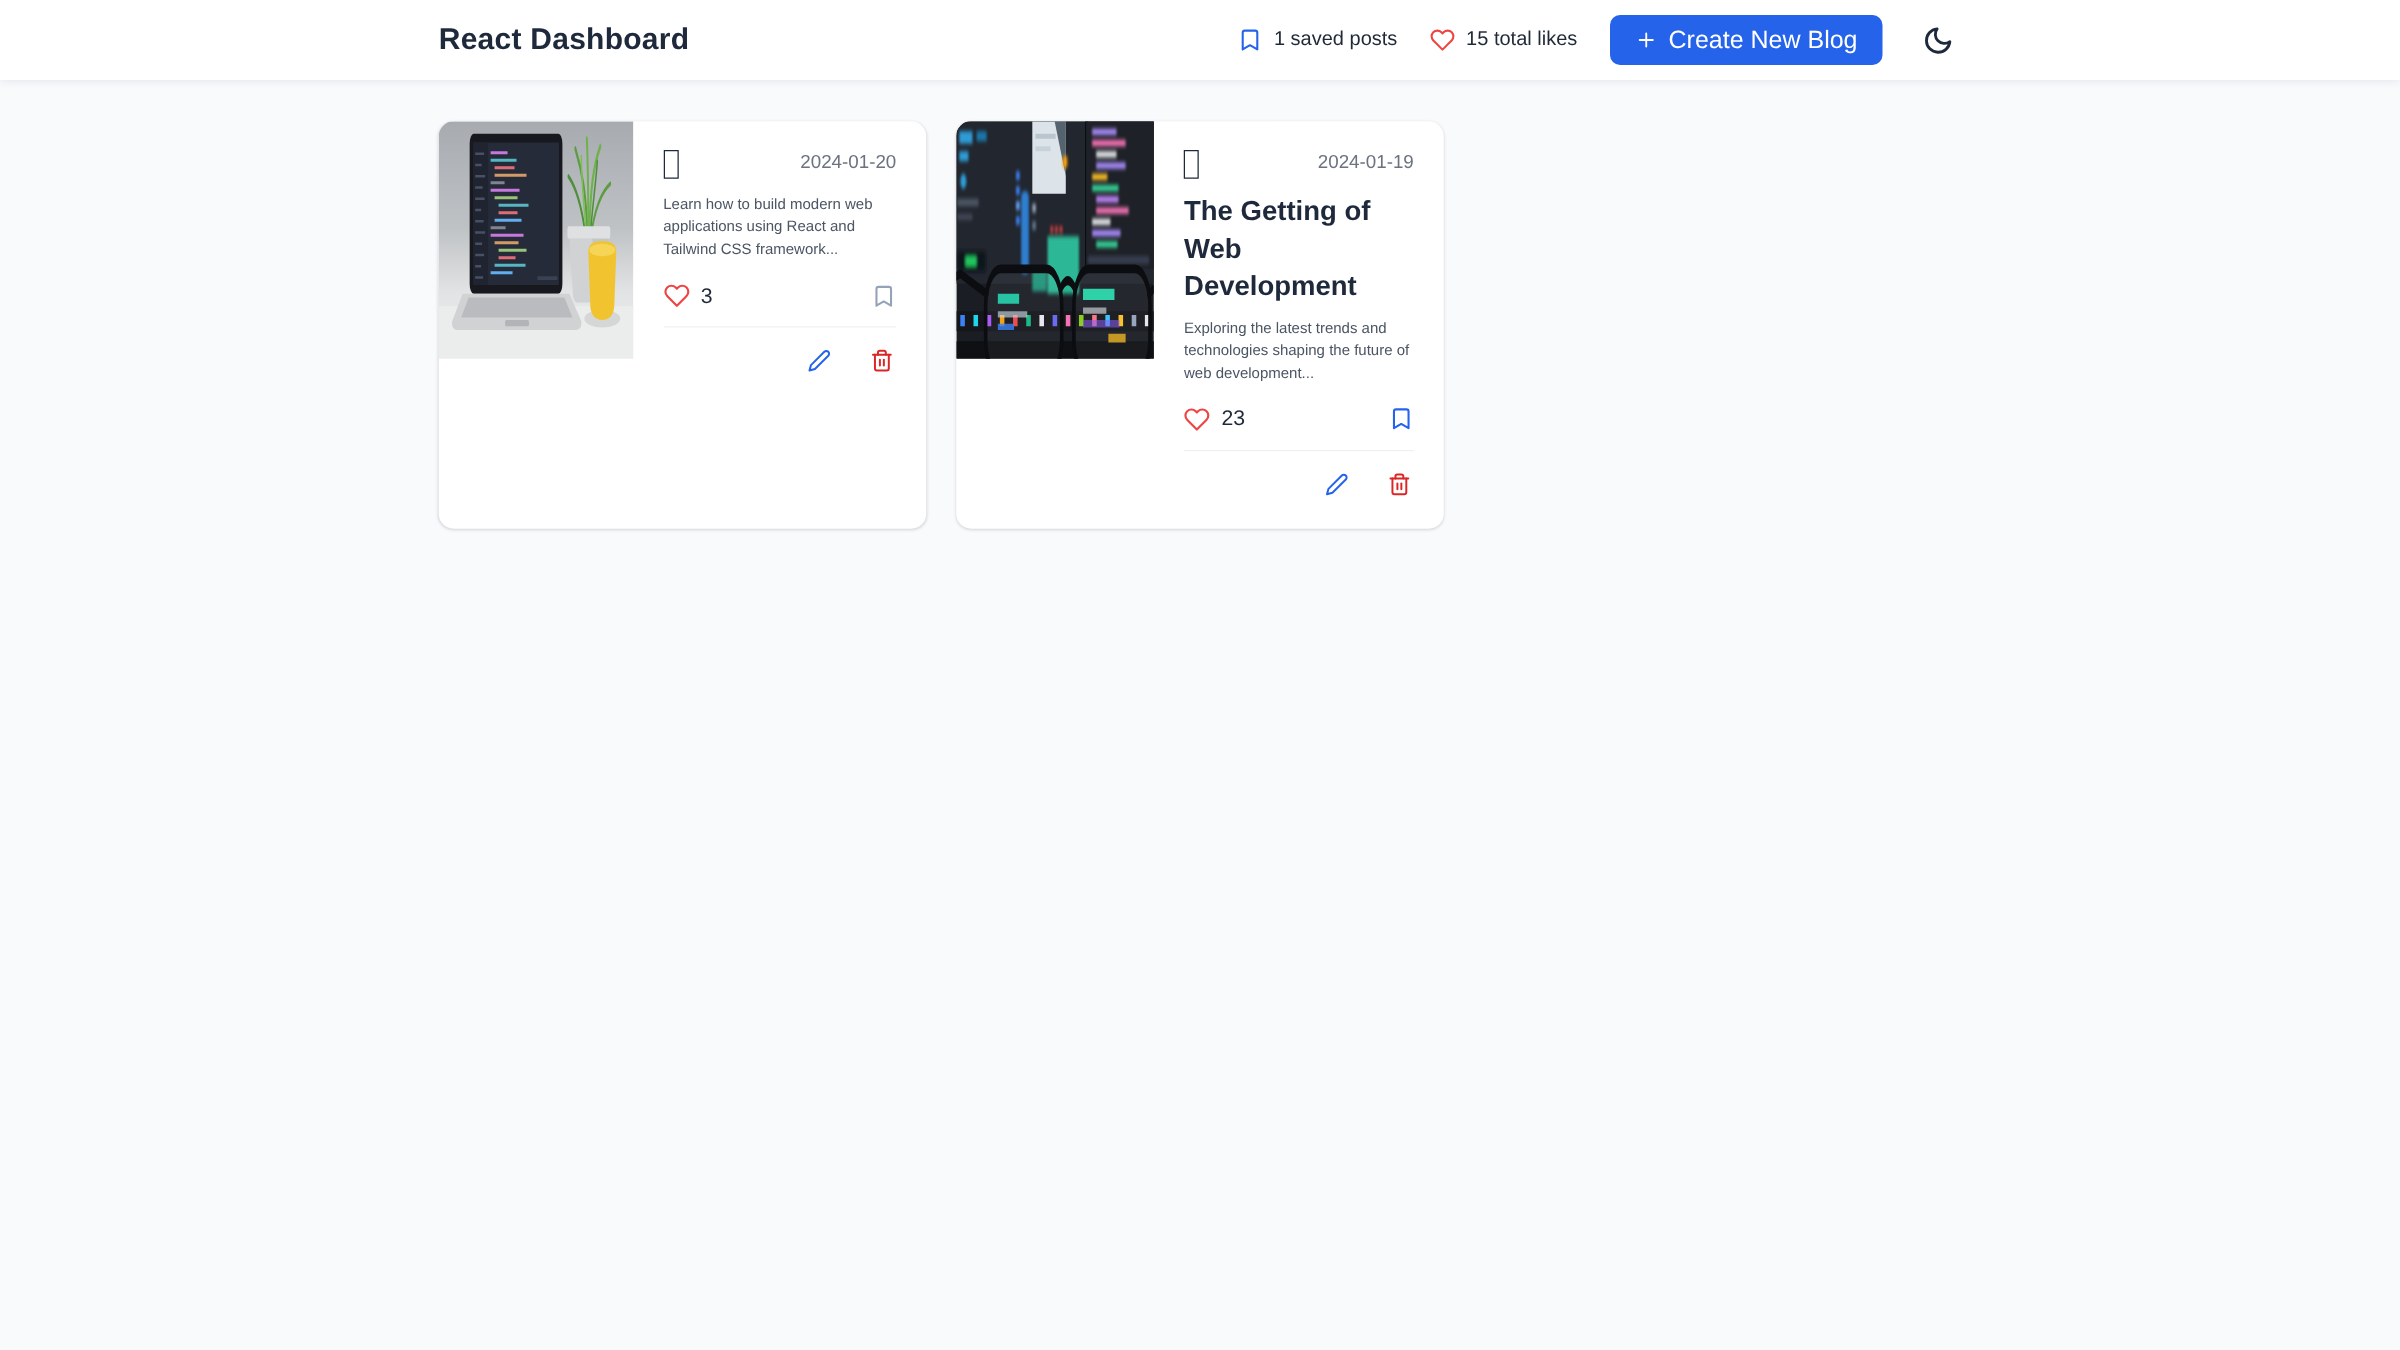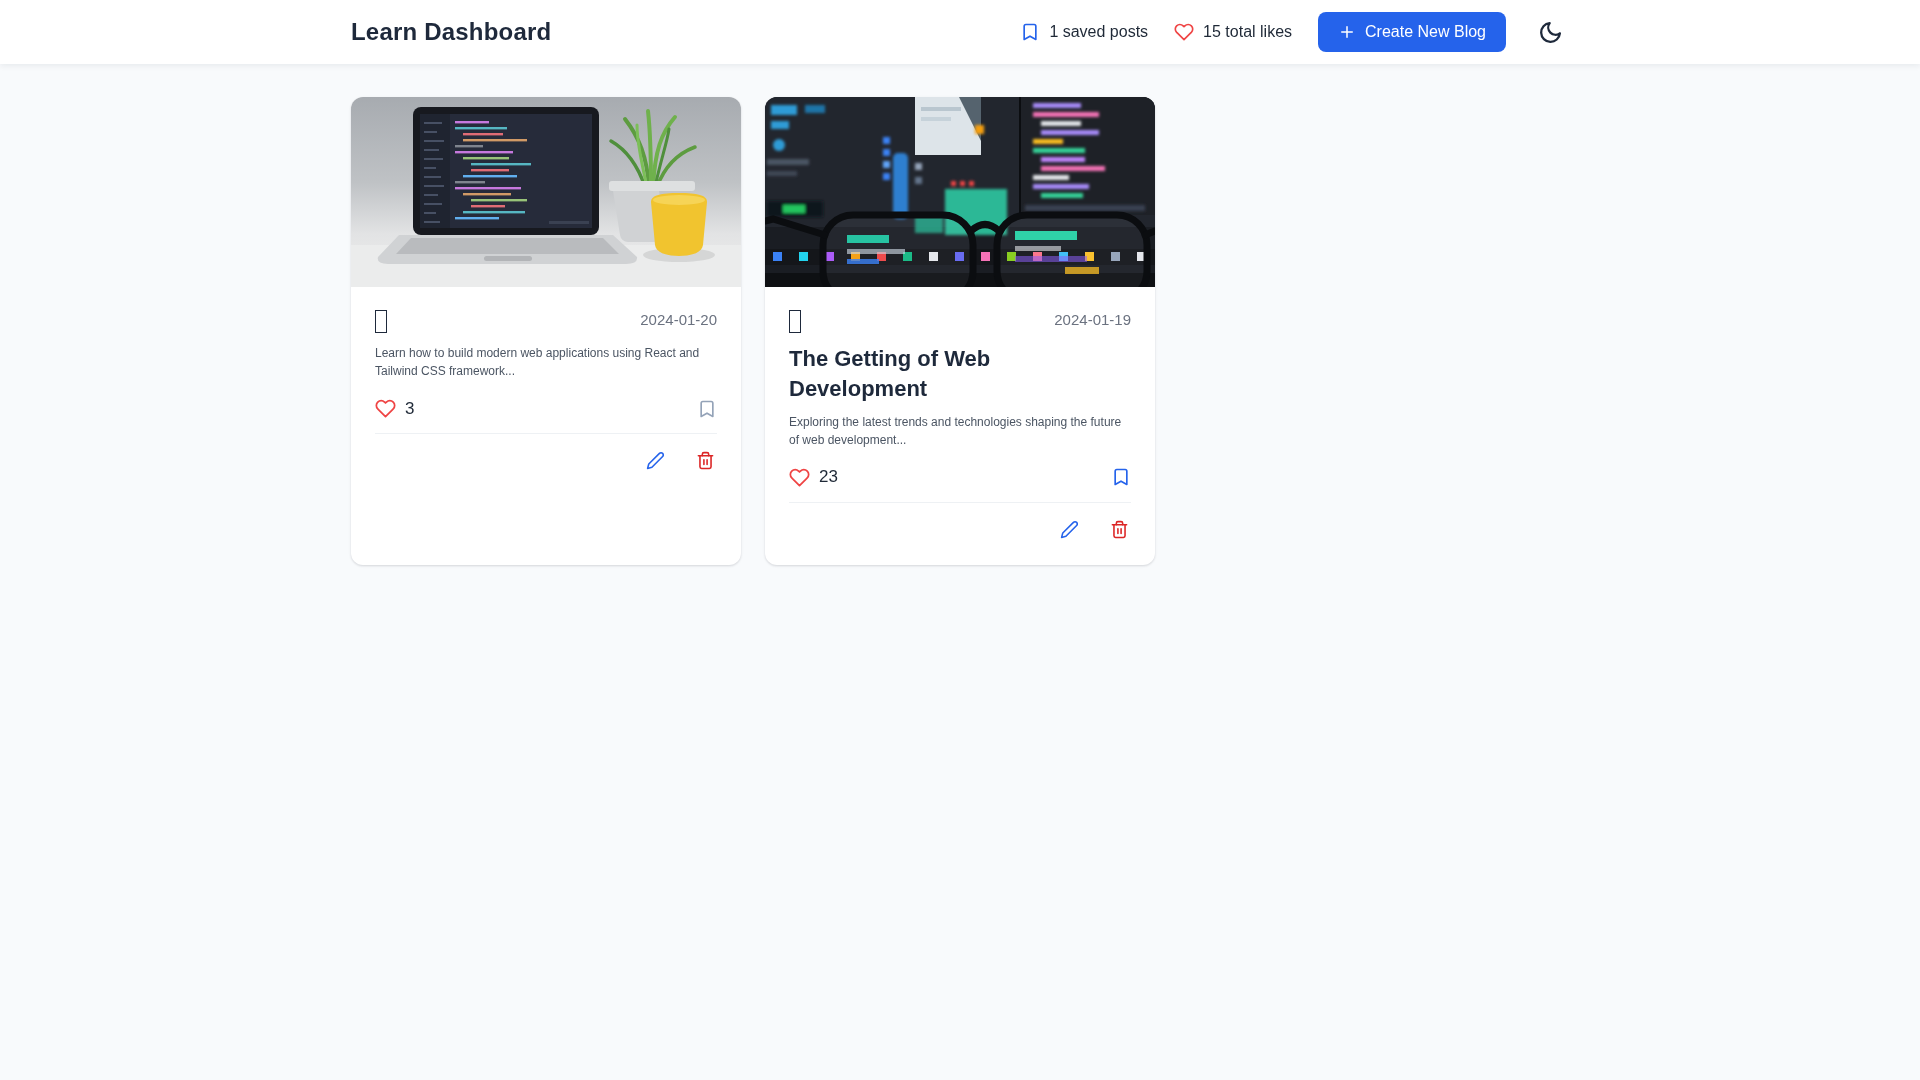--- a/index.html
+++ b/index.html
@@ -37,21 +37,21 @@
   .stat { display: flex; align-items: center; gap: 9px; font-size: 16px; color: #1f2937; }
   .stat svg { display: block; }
   .icon-blue { color: #2563eb; }
   .icon-red  { color: #ef4444; }
 
   .create-btn {
     display: flex; align-items: center; gap: 9px;
     background: #2563eb; color: #ffffff;
     border: none; border-radius: 8px;
     height: 40px; padding: 0 20px;
-    font-size: 16px; font-family: inherit;
+    font-size: 20px; font-family: inherit;
     cursor: pointer;
   }
   .theme-toggle {
     background: none; border: none; cursor: pointer;
     color: #1e293b; display: flex; align-items: center; padding: 6px;
   }
 
   
   .content { max-width: 1218px; margin: 0 auto; padding-top: 33px; }
   .posts-grid {
@@ -59,21 +59,21 @@
     grid-template-columns: repeat(3, 1fr);
     gap: 24px;
   }
 
   
   .card {
     background: #ffffff;
     border-radius: 12px;
     box-shadow: 0 1px 3px rgba(15, 23, 42, 0.1), 0 1px 2px rgba(15, 23, 42, 0.06);
     overflow: hidden;
-    display: flex; flex-direction: column;
+    display: flex; flex-direction: row;
   }
   .card-cover { width: 100%; height: 190px; display: block; }
   .card-cover svg { width: 100%; height: 100%; display: block; }
   .card-body { padding: 21px 24px 24px; }
 
   .card-top-row {
     display: flex; align-items: flex-start; justify-content: space-between;
     margin-bottom: 11px;
   }
   .emoji-tofu {
@@ -117,21 +117,21 @@
   }
   .icon-btn { background: none; border: none; cursor: pointer; display: flex; padding: 2px; }
   .edit-btn { color: #2563eb; }
   .delete-btn { color: #dc2626; }
 </style>
 </head>
 <body>
 
 <header class="app-header">
   <div class="header-inner">
-    <h1 class="page-title">Learn Dashboard</h1>
+    <h1 class="page-title">React Dashboard</h1>
 
     <div class="header-right">
       <div class="stat">
         <span class="icon-blue">
           <svg width="20" height="20" viewBox="0 0 24 24" fill="none" stroke="currentColor" stroke-width="2" stroke-linecap="round" stroke-linejoin="round">
               <path d="m19 21-7-4-7 4V5a2 2 0 0 1 2-2h10a2 2 0 0 1 2 2v16z"></path>
             </svg>
         </span>
         <span>1 saved posts</span>
       </div>

